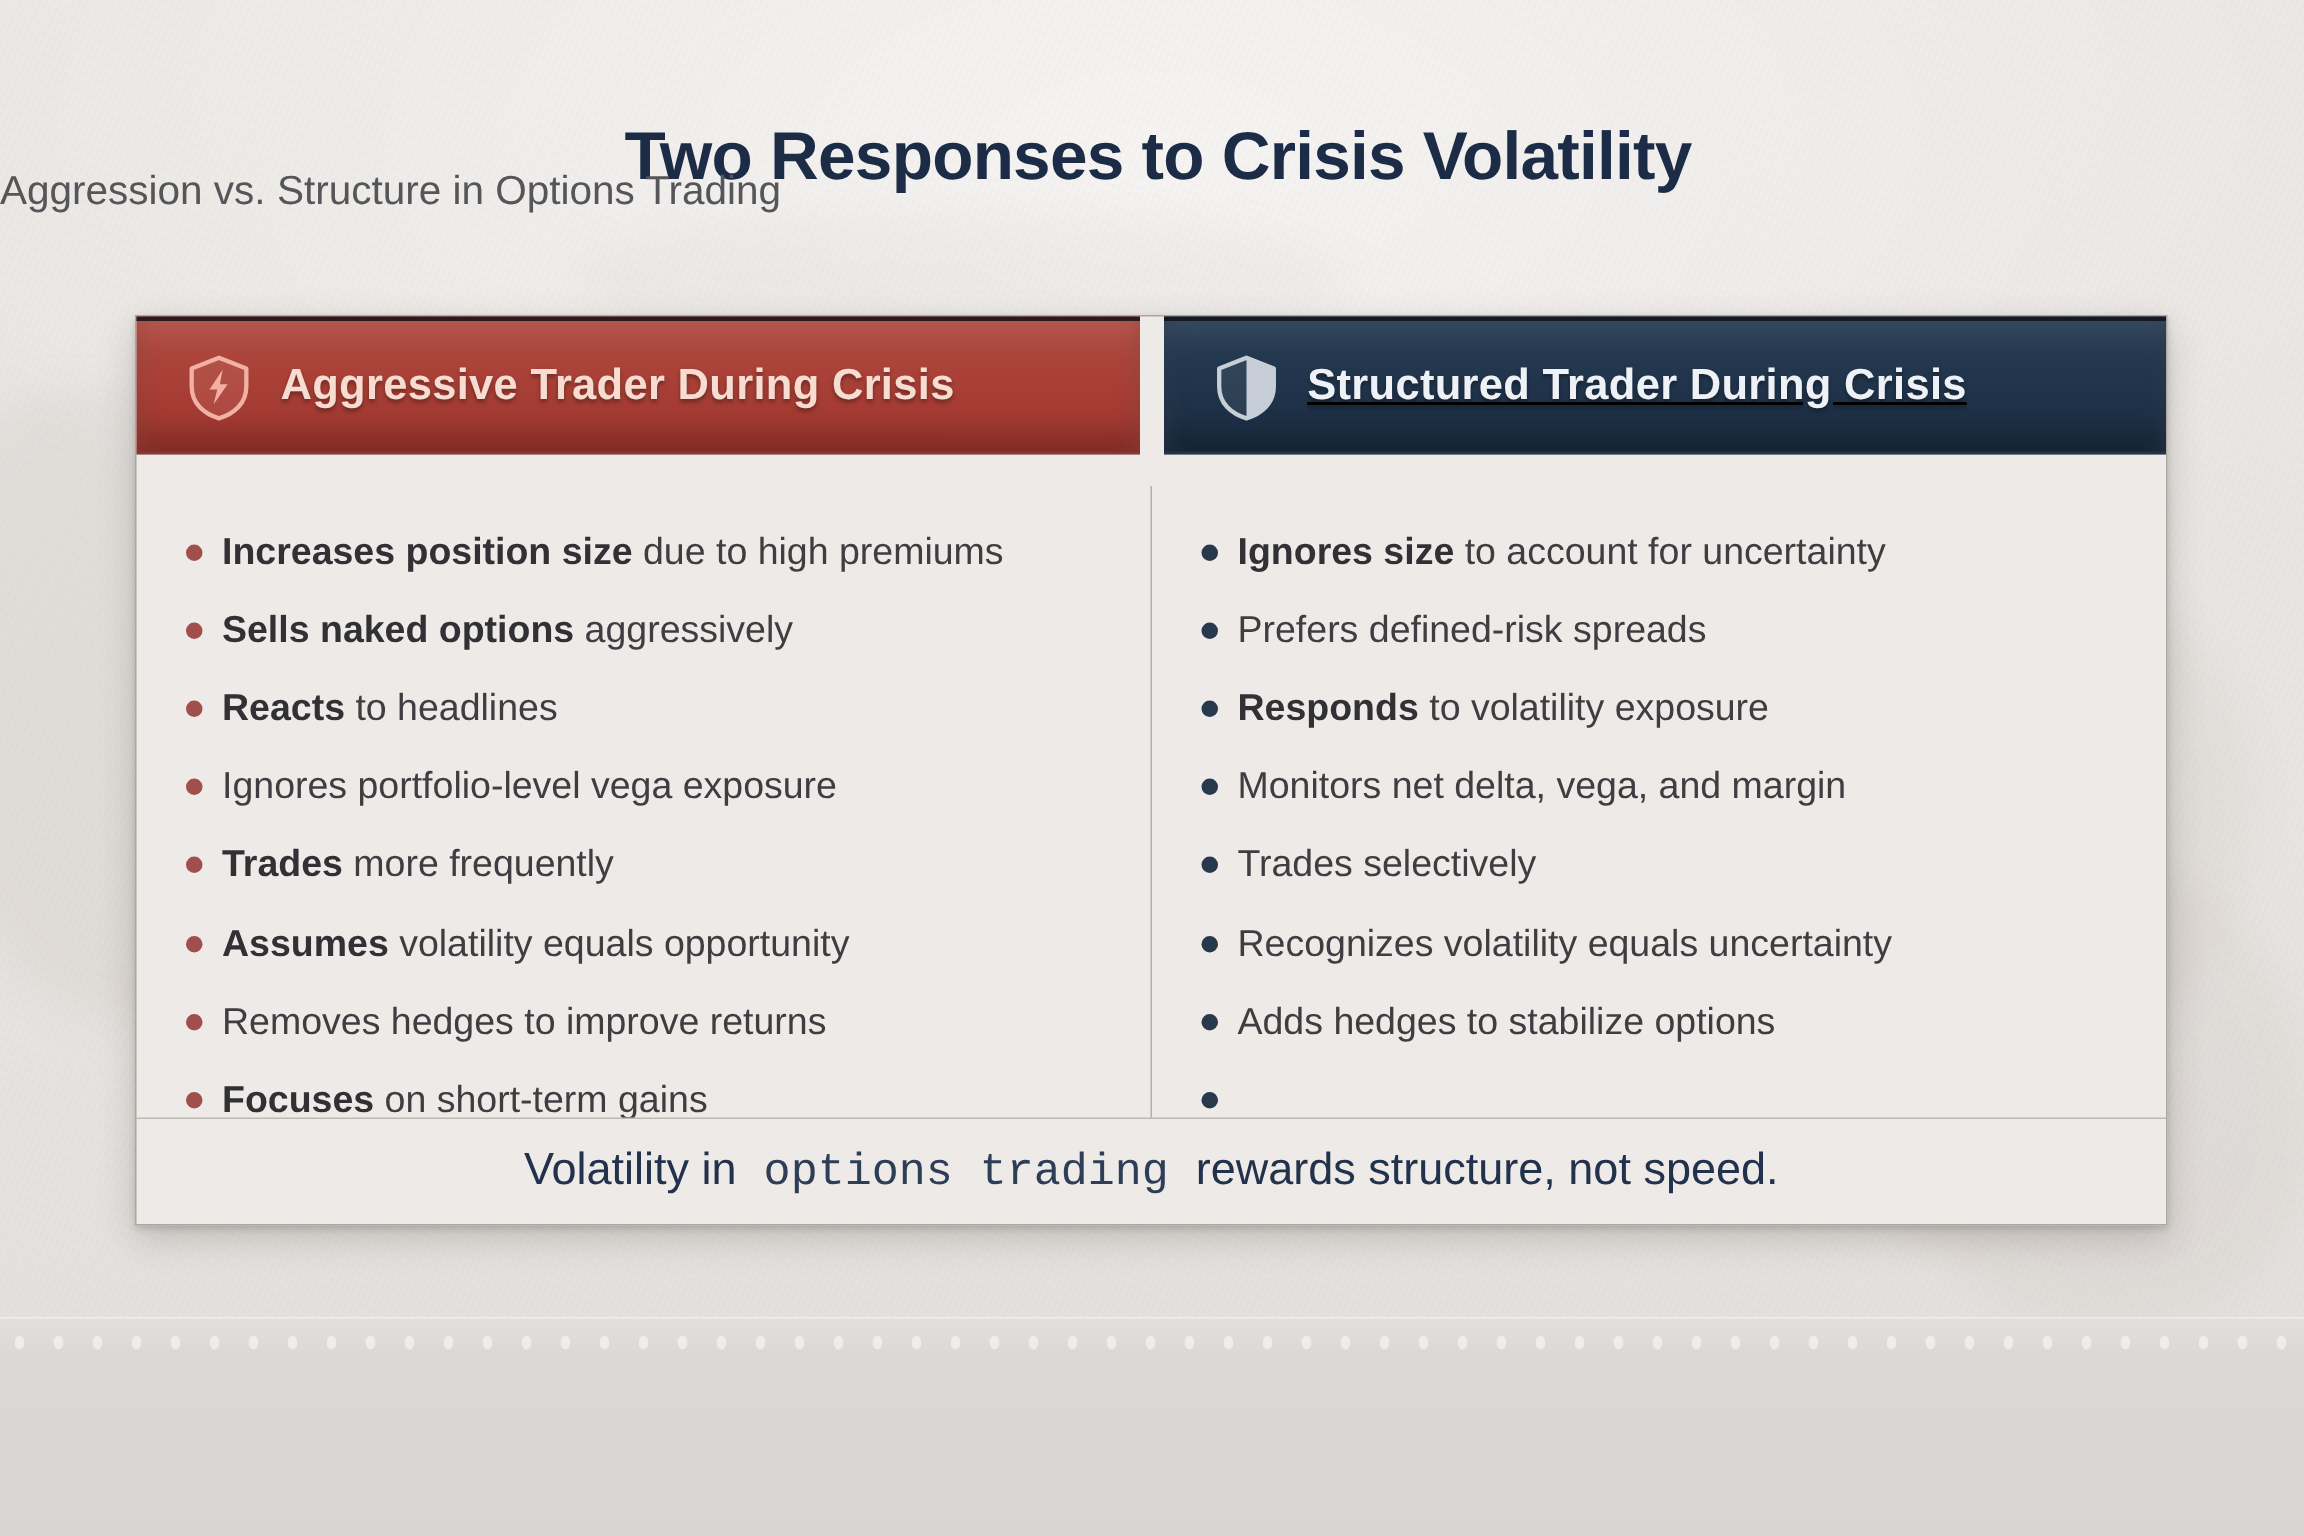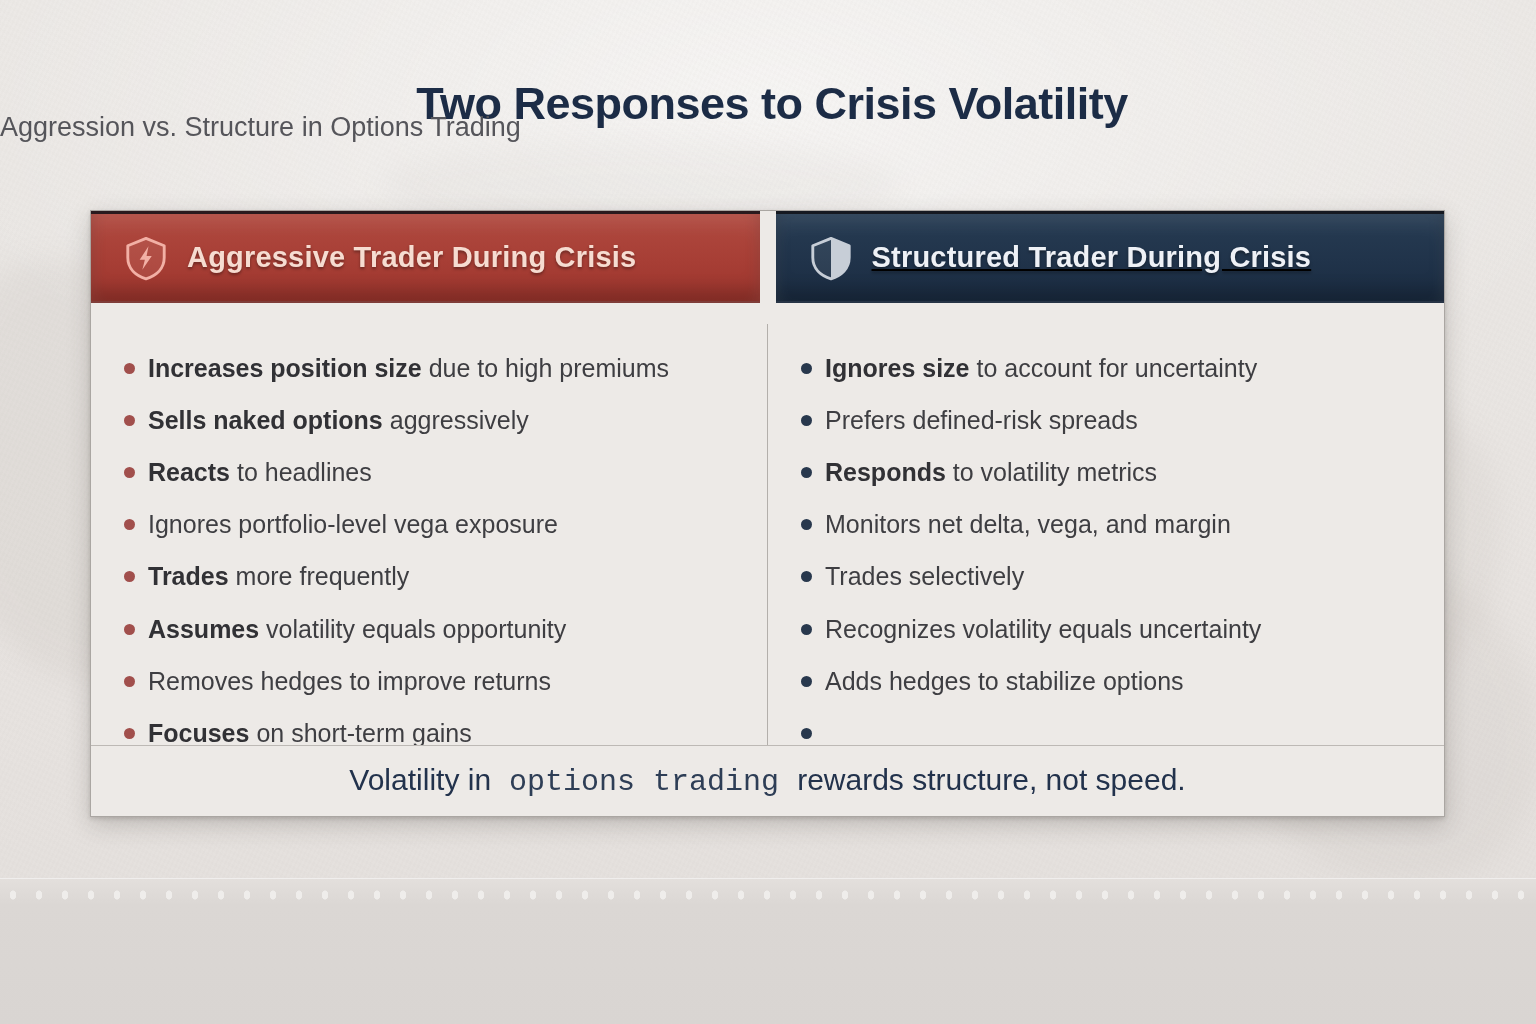--- a/index.html
+++ b/index.html
@@ -159,21 +159,21 @@
         <li>
             <span class="bullet"></span>
             <span><b>Ignores size</b><span> to account for uncertainty</span></span>
           </li>
         <li>
             <span class="bullet"></span>
             <span><b></b><span>Prefers defined-risk spreads</span></span>
           </li>
         <li>
             <span class="bullet"></span>
-            <span><b>Responds</b><span> to volatility metrics</span></span>
+            <span><b>Responds</b><span> to volatility exposure</span></span>
           </li>
         <li>
             <span class="bullet"></span>
             <span><b></b><span>Monitors net delta, vega, and margin</span></span>
           </li>
         <li>
             <span class="bullet"></span>
             <span><b></b><span>Trades selectively</span></span>
           </li>
         <li>

